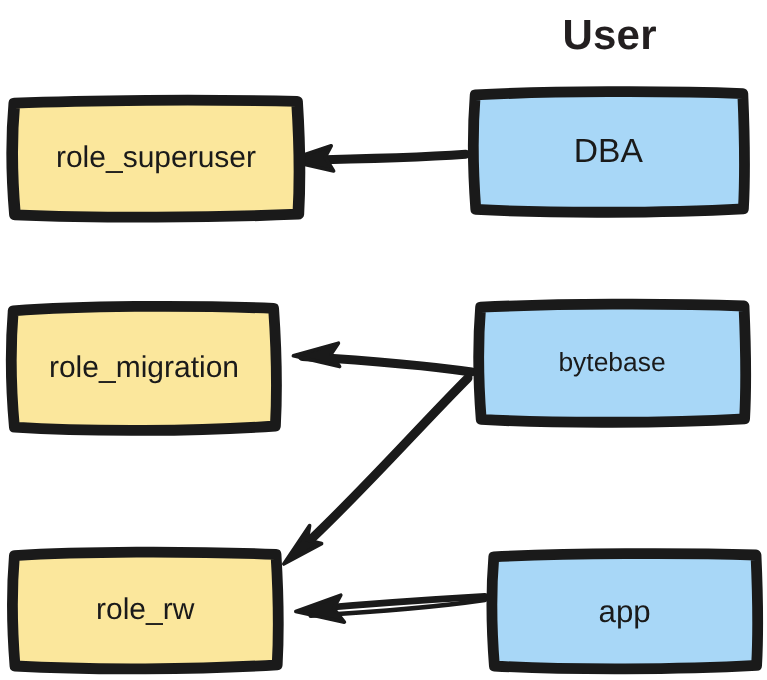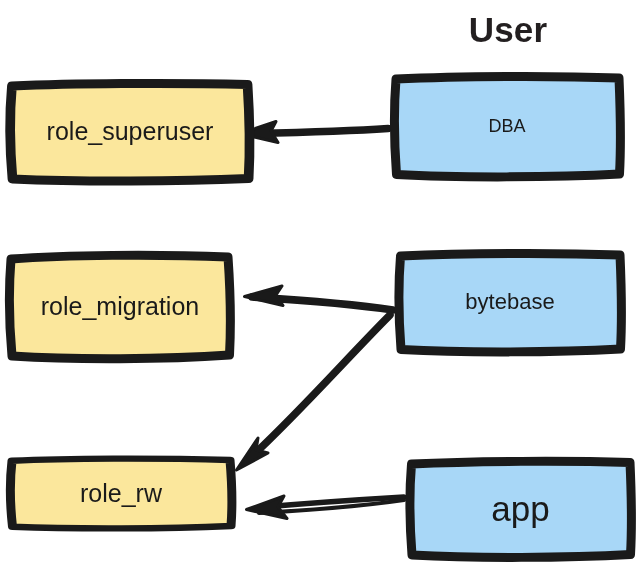--- a/index.html
+++ b/index.html
@@ -62,31 +62,31 @@
     line-height: 1;
     color: #1a1a1a;
     white-space: nowrap;
     user-select: none;
     pointer-events: none;
   }
 
   
   #node-role-superuser { left: 6px;   top: 78px;  width: 248px; height: 106px; }
   #node-role-migration { left: 5px;   top: 249px; width: 230px; height: 115px; }
-  #node-role-rw        { left: 6px;   top: 455px; width: 230px; height: 76px; }
+  #node-role-rw        { left: 6px;   top: 455px; width: 230px; height: 106px; }
   #node-dba            { left: 389px; top: 71px;  width: 236px; height: 110px; }
   #node-bytebase       { left: 394px; top: 248px; width: 232px; height: 108px; }
   #node-app            { left: 405px; top: 456px; width: 231px; height: 105px; }
 
   #node-role-superuser .node-label { font-size: 25px; }
   #node-role-migration .node-label { font-size: 25px; }
   #node-role-rw        .node-label { font-size: 25px; }
-  #node-dba            .node-label { font-size: 18px; }
+  #node-dba            .node-label { font-size: 28px; }
   #node-bytebase       .node-label { font-size: 22px; }
-  #node-app            .node-label { font-size: 35px; }
+  #node-app            .node-label { font-size: 26px; }
 
   
   #edges-layer {
     position: absolute;
     left: 0;
     top: 0;
     width: 639px;
     height: 567px;
     pointer-events: none;
     overflow: visible;

